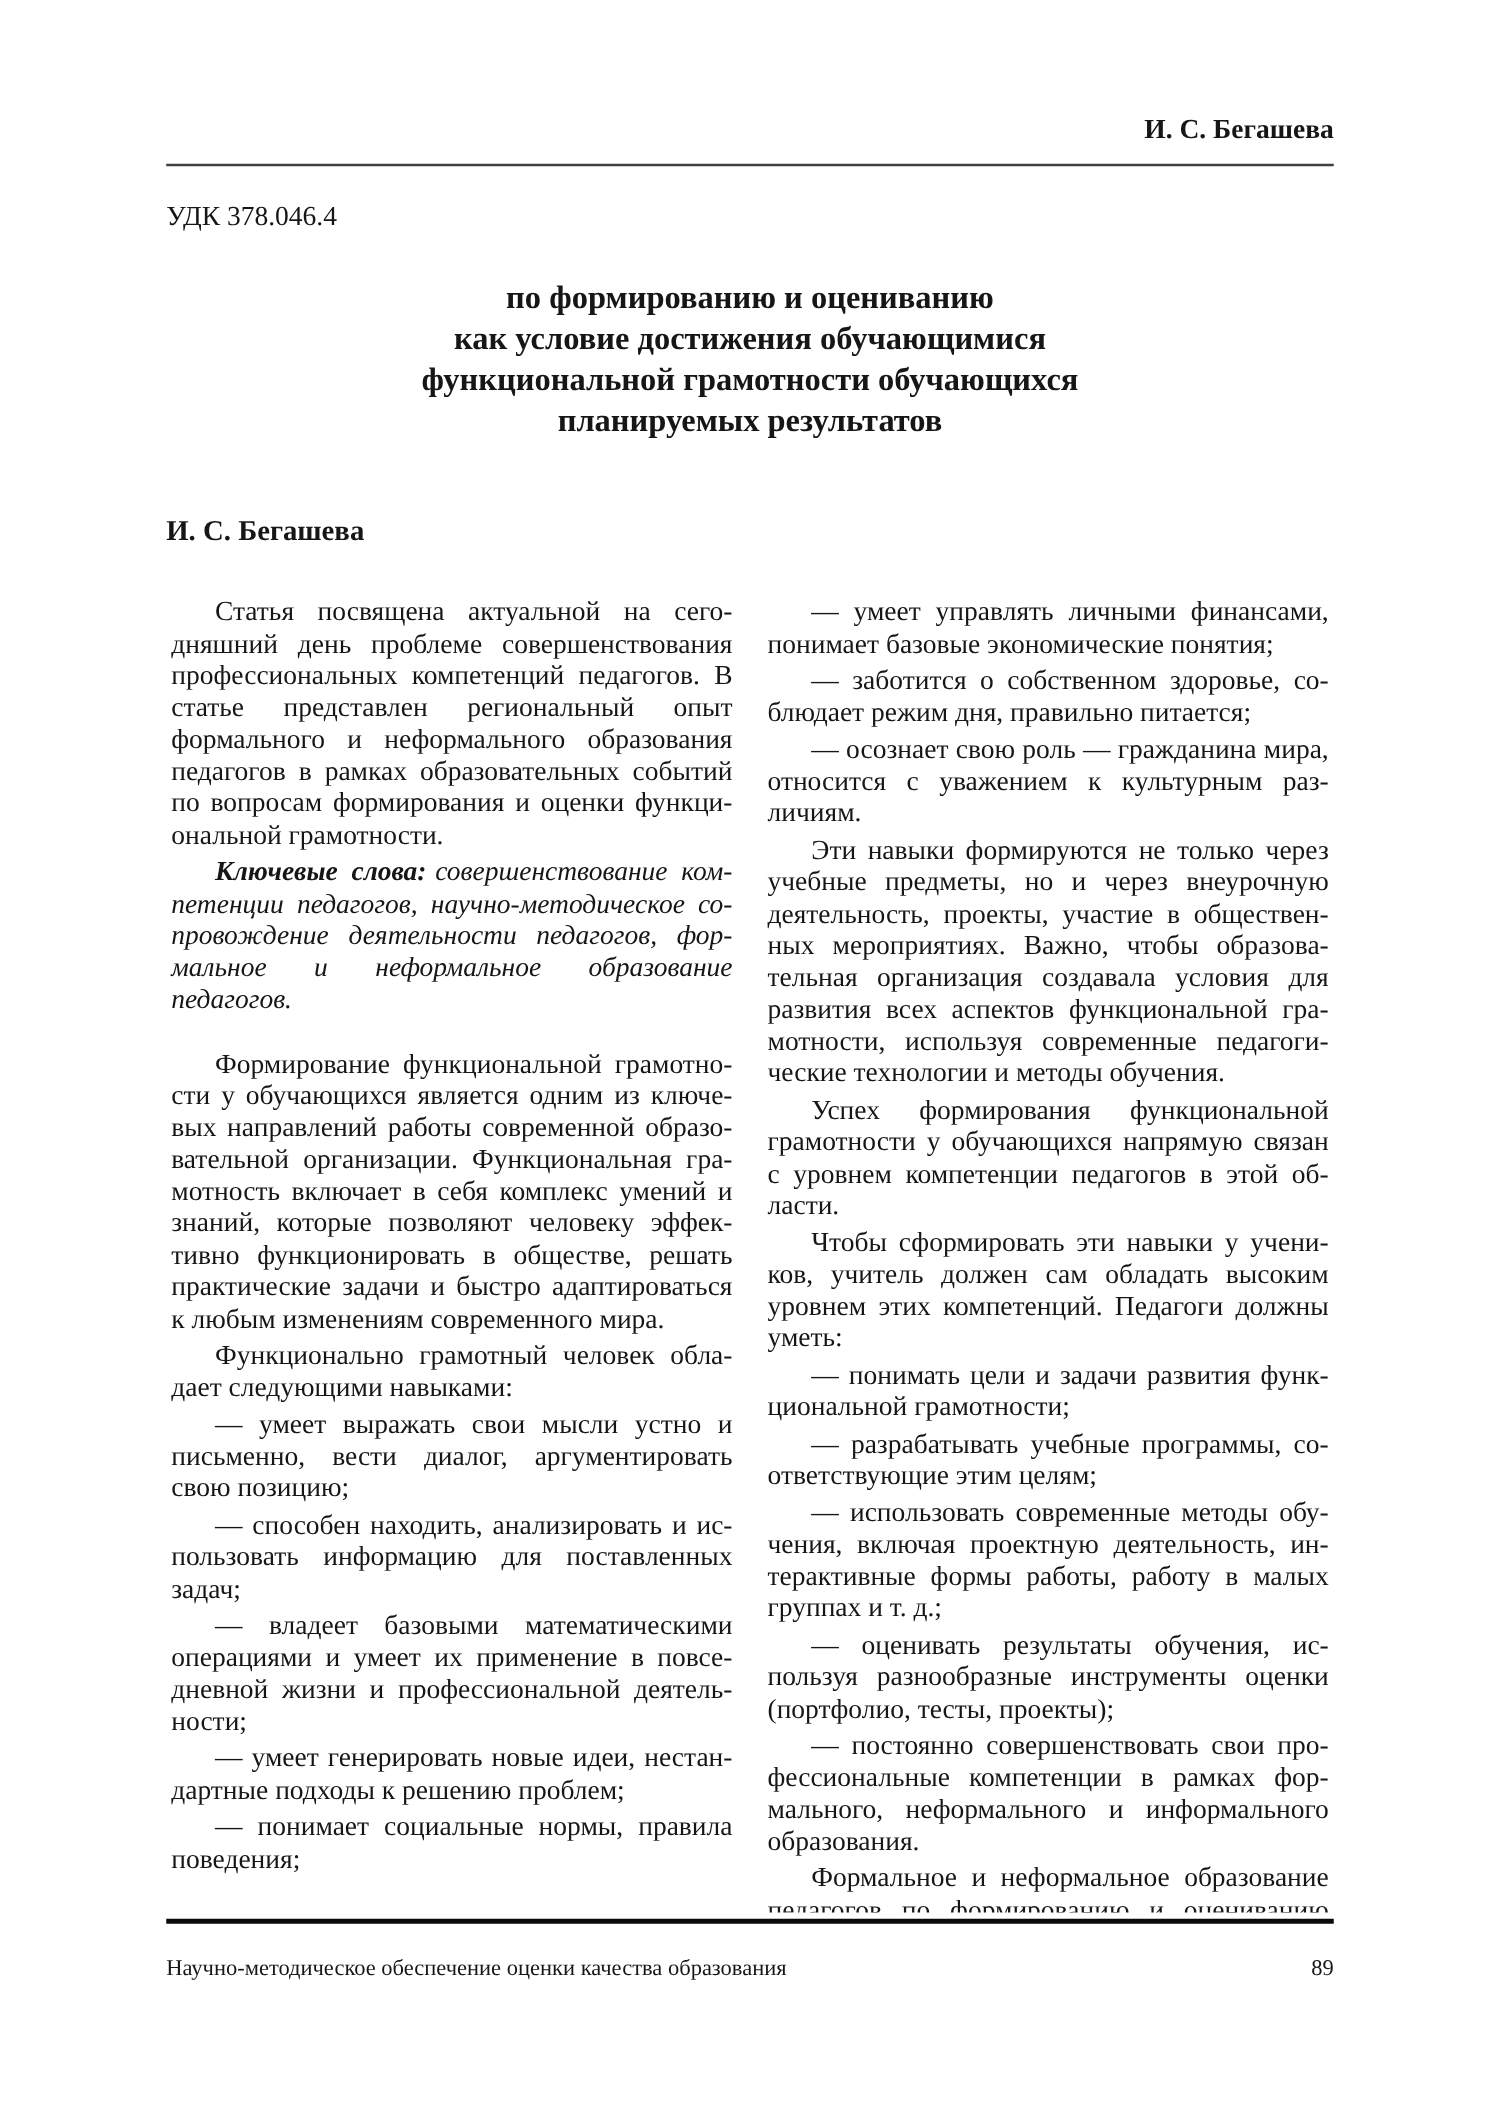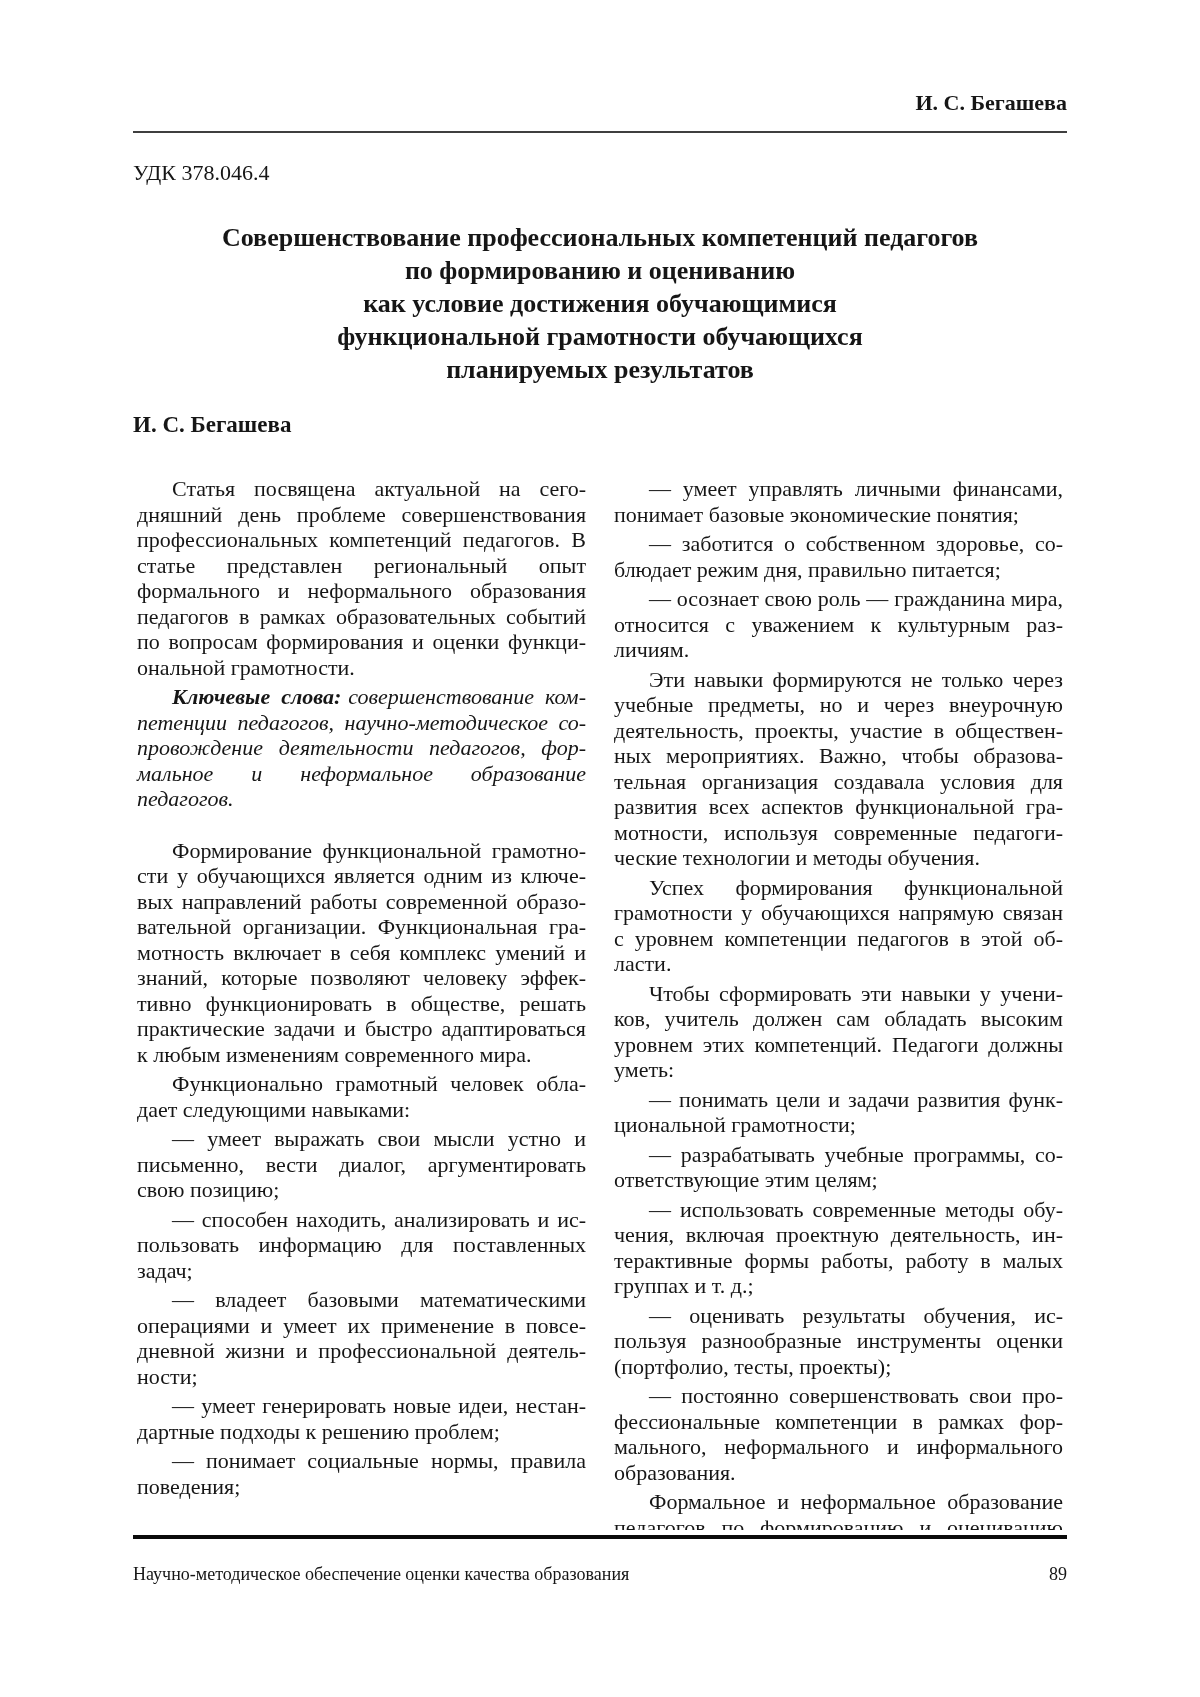--- a/index.html
+++ b/index.html
@@ -59,21 +59,20 @@
 </head>
 <body>
 
 <div class="page">
 
   <div class="running-head">И. С. Бегашева</div>
   <div class="rule-top"></div>
   <div class="udk">УДК 378.046.4</div>
 
   <h1 class="title">
-    <div>Совершенствование профессиональных компетенций педагогов</div>
     <div>по формированию и оцениванию</div>
     <div>как условие достижения обучающимися</div>
     <div>функциональной грамотности обучающихся</div>
     <div>планируемых результатов</div>
   </h1>
 
   <div class="author">И. С. Бегашева</div>
 
   <div class="columns">
 

